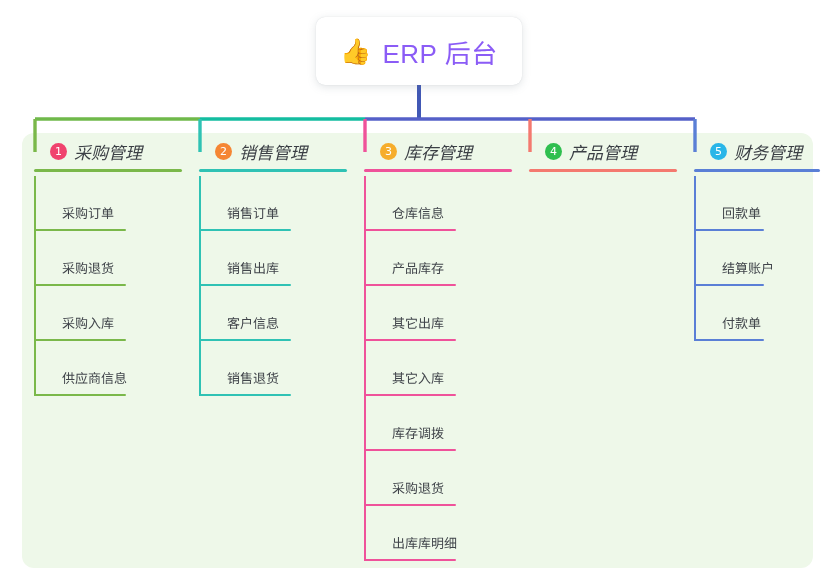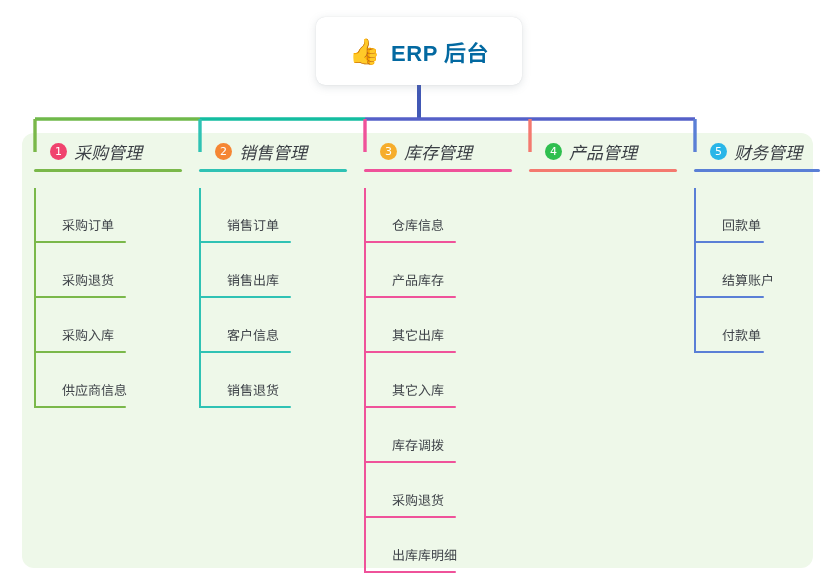--- a/index.html
+++ b/index.html
@@ -35,25 +35,24 @@
     display: flex;
     align-items: center;
     gap: 11px;
   }
   #root-card .thumb {
     font-size: 25px;
     line-height: 1;
     color: #f0b429;
   }
   #root-card .root-text {
-    font-size: 22px;
-    color: #0369a1;
+    font-size: 26px;
+    color: #8b5cf6;
     letter-spacing: 0.5px;
     white-space: nowrap;
-    font-weight: bold;
   }
 
   
   #connectors {
     position: absolute;
     left: 0;
     top: 0;
     width: 839px;
     height: 588px;
     z-index: 3;
@@ -109,21 +108,21 @@
     color: #3b3f45;
     white-space: nowrap;
     font-style: italic;
   }
   .col-rule {
     height: 3px;
     border-radius: 2px;
   }
   .leaf-list {
     position: relative;
-    margin-top: 16px;
+    margin-top: 4px;
   }
   .leaf-rail {
     position: absolute;
     left: 0;
     top: 0;
     width: 2px;
   }
   .leaf {
     position: relative;
     height: 55px;

